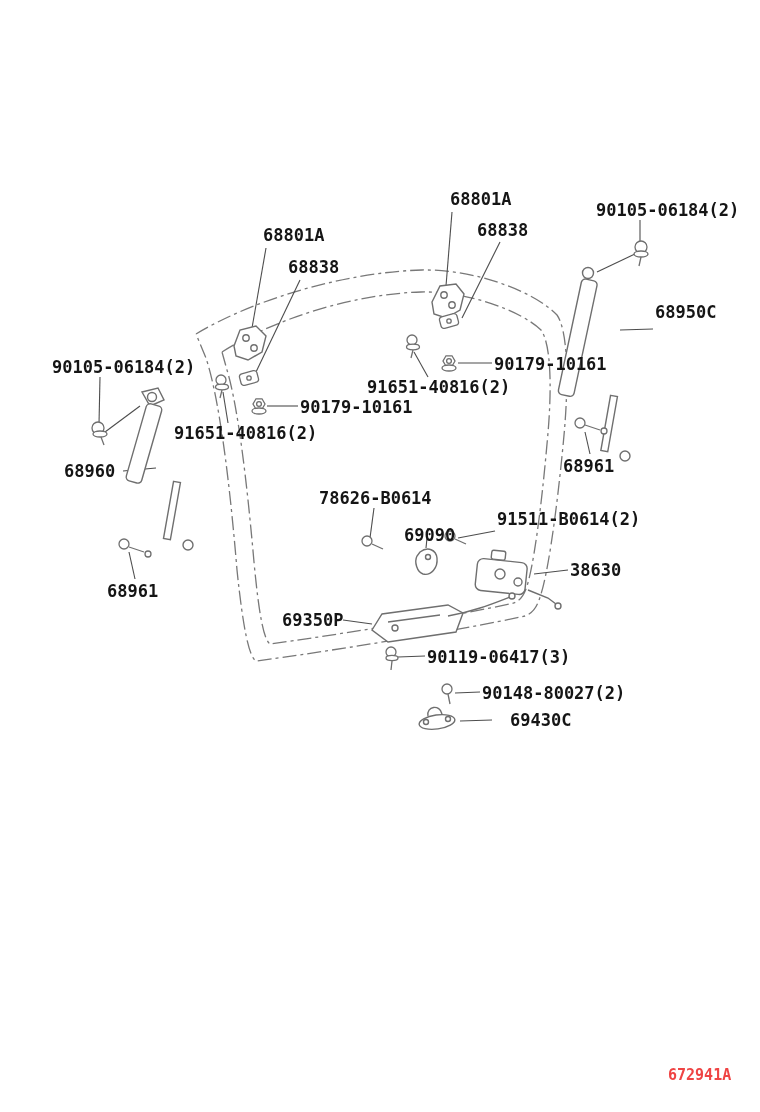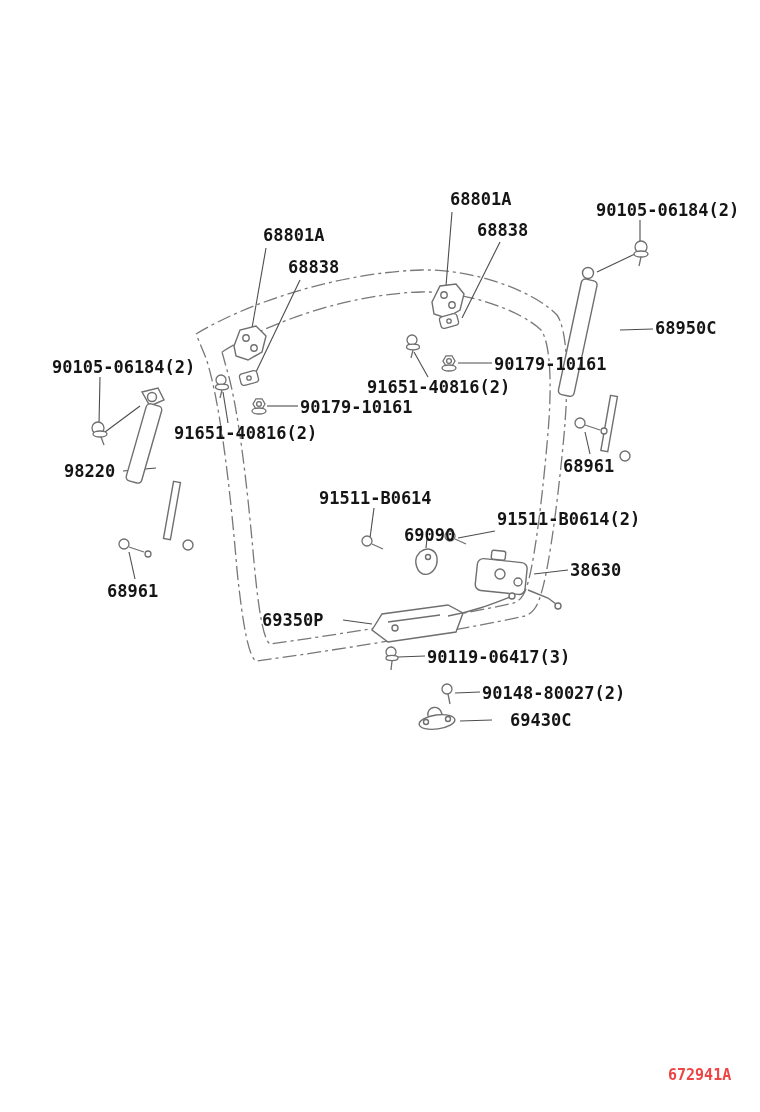--- a/index.html
+++ b/index.html
@@ -186,33 +186,33 @@
       <circle cx="426" cy="722" r="2.5"></circle>
       <circle cx="448" cy="719" r="2.5"></circle>
     </g>
   </svg>
 
   <div class="lbl" style="left:450px;top:189px">68801A</div>
   <div class="lbl" style="left:477px;top:220px">68838</div>
   <div class="lbl" style="left:596px;top:200px">90105-06184(2)</div>
   <div class="lbl" style="left:263px;top:225px">68801A</div>
   <div class="lbl" style="left:288px;top:257px">68838</div>
-  <div class="lbl" style="left:655px;top:318px">68950C</div>
+  <div class="lbl" style="left:655px;top:302px">68950C</div>
   <div class="lbl" style="left:52px;top:357px">90105-06184(2)</div>
   <div class="lbl" style="left:494px;top:354px">90179-10161</div>
   <div class="lbl" style="left:367px;top:377px">91651-40816(2)</div>
   <div class="lbl" style="left:300px;top:397px">90179-10161</div>
   <div class="lbl" style="left:174px;top:423px">91651-40816(2)</div>
-  <div class="lbl" style="left:64px;top:461px">98220</div>
+  <div class="lbl" style="left:64px;top:461px">68960</div>
   <div class="lbl" style="left:563px;top:456px">68961</div>
-  <div class="lbl" style="left:319px;top:488px">91511-B0614</div>
+  <div class="lbl" style="left:319px;top:488px">78626-B0614</div>
   <div class="lbl" style="left:404px;top:525px">69090</div>
   <div class="lbl" style="left:497px;top:509px">91511-B0614(2)</div>
   <div class="lbl" style="left:570px;top:560px">38630</div>
   <div class="lbl" style="left:107px;top:581px">68961</div>
-  <div class="lbl" style="left:262px;top:610px">69350P</div>
+  <div class="lbl" style="left:282px;top:610px">69350P</div>
   <div class="lbl" style="left:427px;top:647px">90119-06417(3)</div>
   <div class="lbl" style="left:482px;top:683px">90148-80027(2)</div>
   <div class="lbl" style="left:510px;top:710px">69430C</div>
 
   <div class="footer" style="left:668px;top:1066px">672941A</div>
 
 </div>
 
 </body></html>

